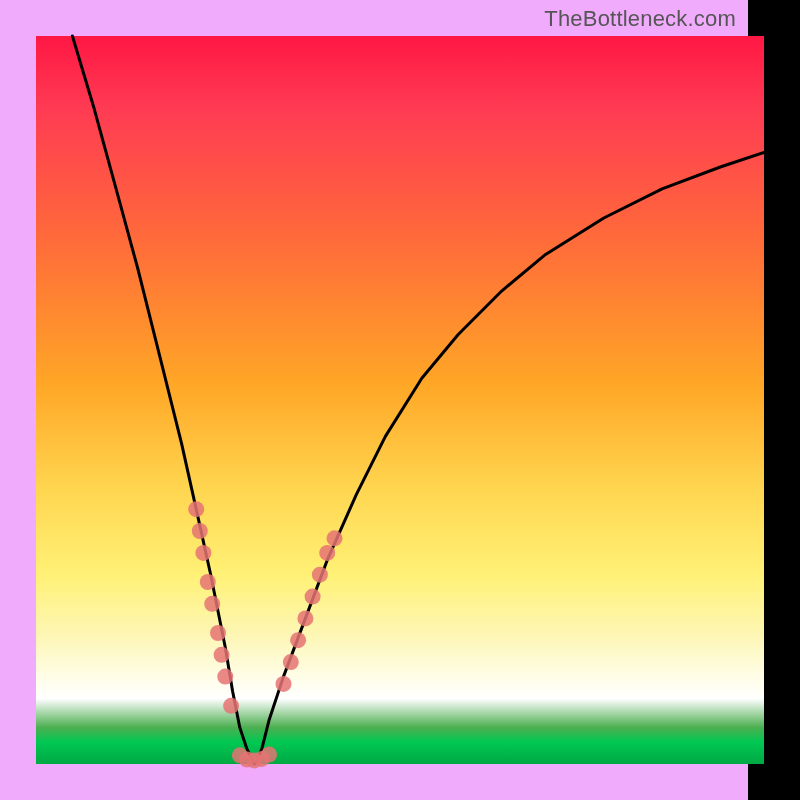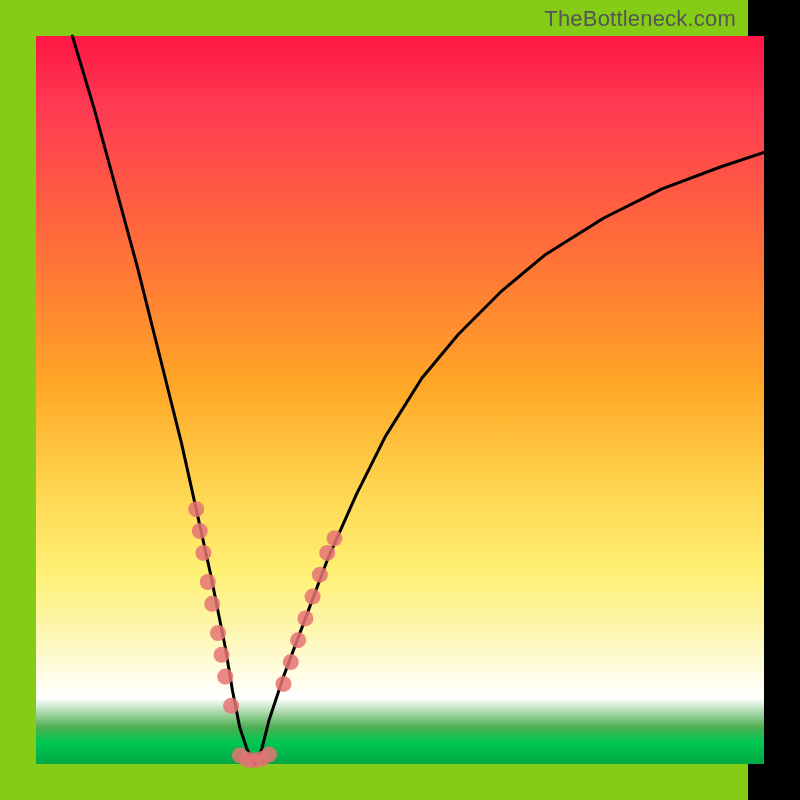--- a/index.html
+++ b/index.html
@@ -10,21 +10,21 @@
     background: #000;
     font-family: Arial, Helvetica, sans-serif;
     overflow: hidden;
   }
   .frame {
     position: absolute;
     left: 0;
     top: 0;
     width: 748px;
     height: 800px;
-    background: #84cc16;
+    background: #f0abfc;
   }
   .plot {
     position: absolute;
     left: 36px;
     top: 36px;
     width: 728px;
     height: 728px;
     
     background: linear-gradient(
       to bottom,

